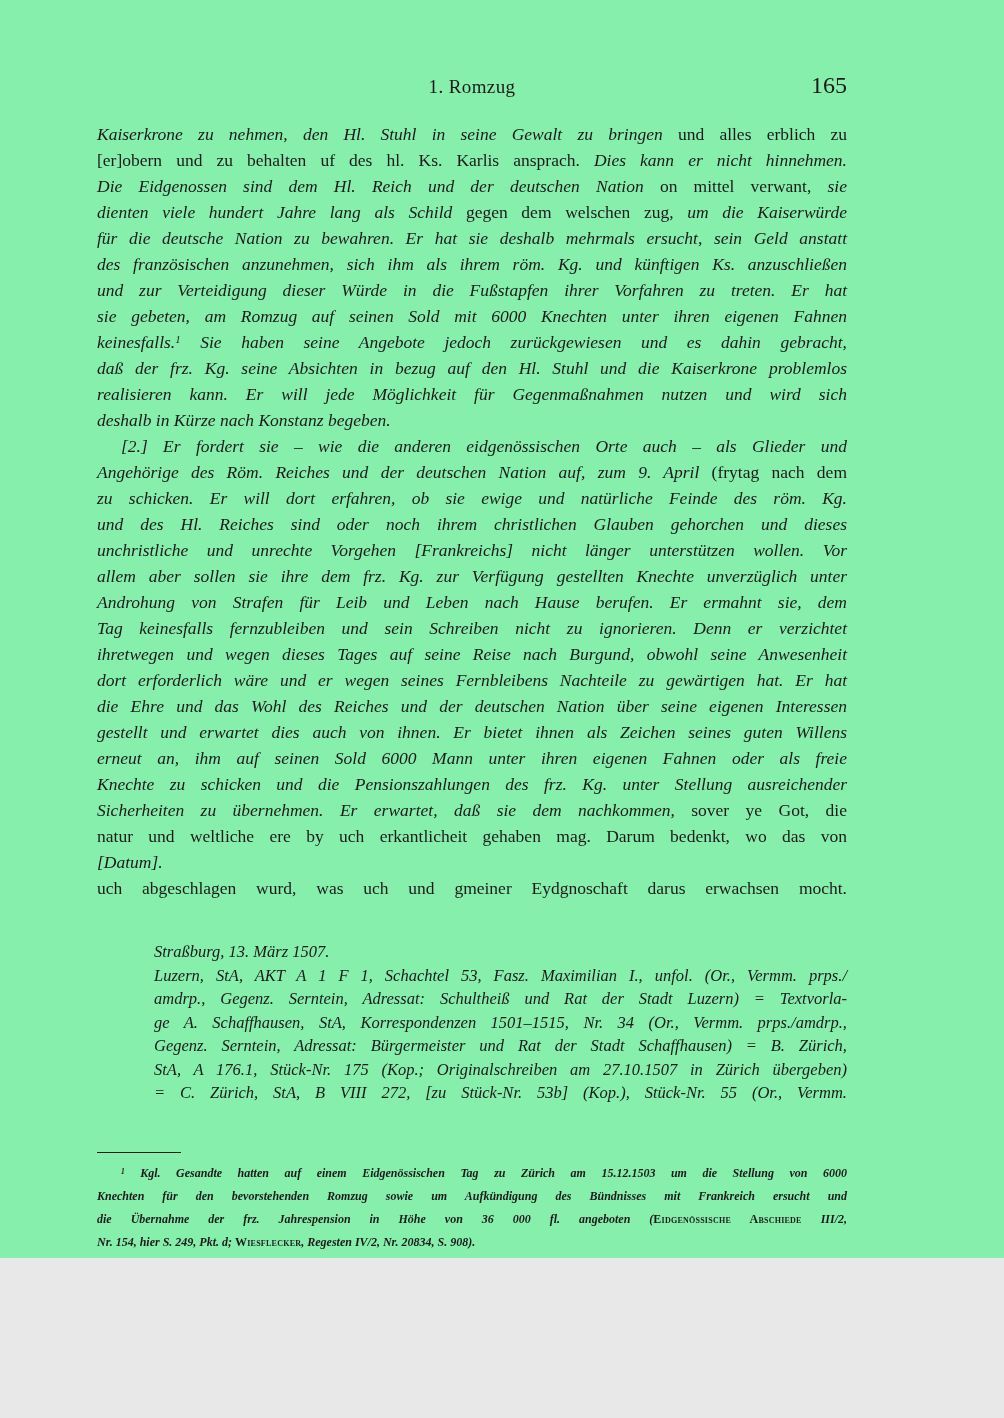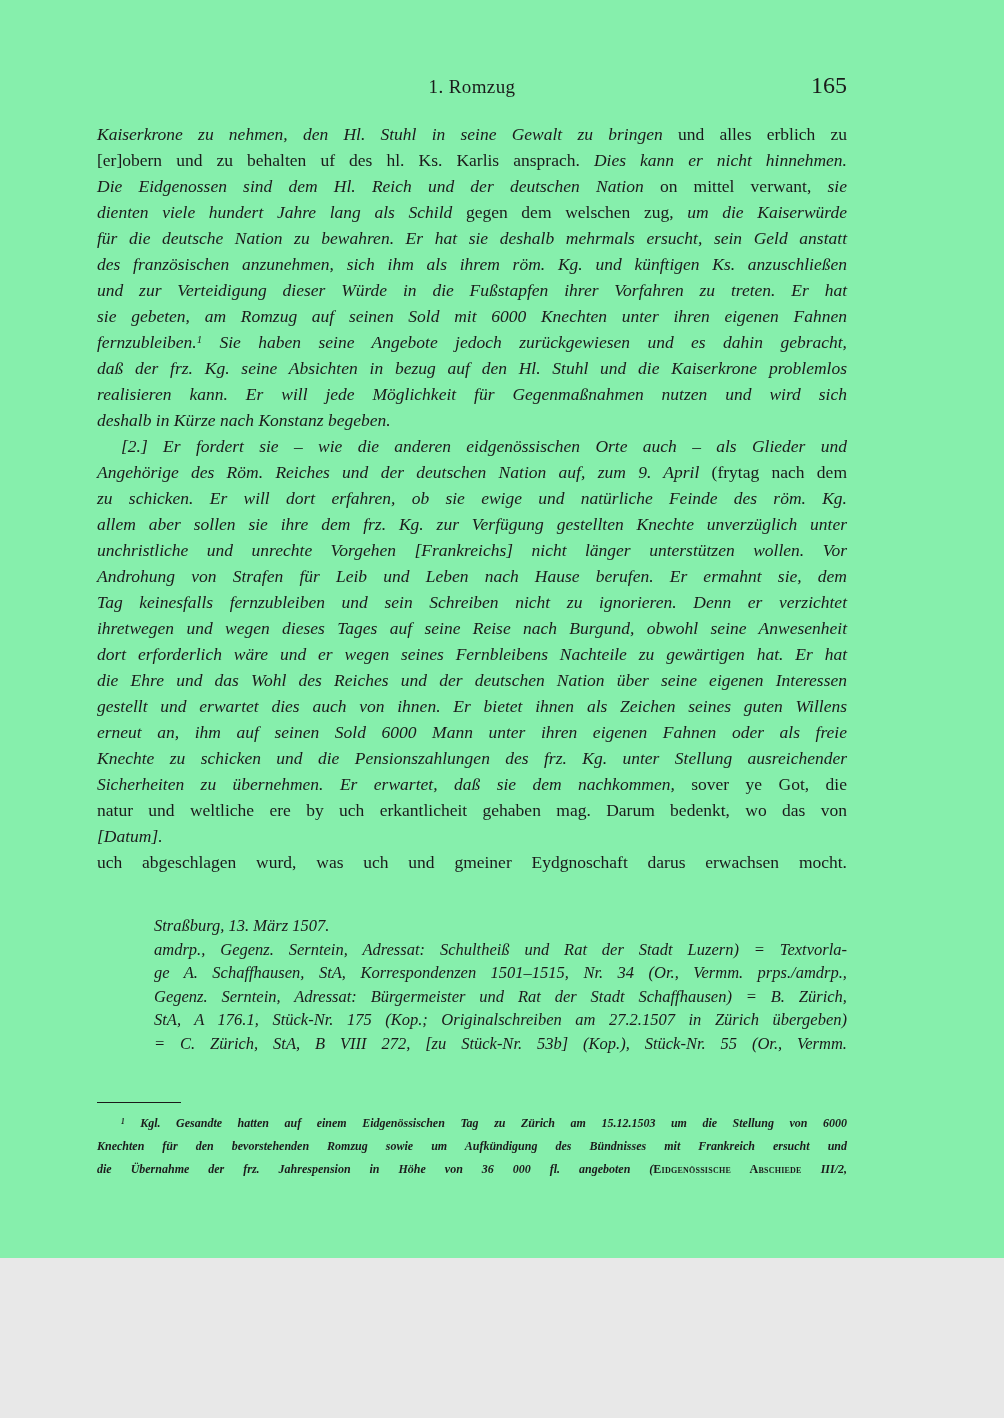--- a/index.html
+++ b/index.html
@@ -89,58 +89,61 @@
     <section class="body-text">
         <div>
           <div class="tl j"><span class="run-i">Kaiserkrone zu nehmen, den Hl. Stuhl in seine Gewalt zu bringen</span><span class="run-r"> und alles erblich zu</span></div>
           <div class="tl j"><span class="run-r">[er]obern und zu behalten uf des hl. Ks. Karlis ansprach. </span><span class="run-i">Dies kann er nicht hinnehmen.</span></div>
           <div class="tl j"><span class="run-i">Die Eidgenossen sind dem Hl. Reich und der deutschen Nation</span><span class="run-r"> on mittel verwant, </span><span class="run-i">sie</span></div>
           <div class="tl j"><span class="run-i">dienten viele hundert Jahre lang als Schild</span><span class="run-r"> gegen dem welschen zug, </span><span class="run-i">um die Kaiserwürde</span></div>
           <div class="tl j"><span class="run-i">für die deutsche Nation zu bewahren. Er hat sie deshalb mehrmals ersucht, sein Geld anstatt</span></div>
           <div class="tl j"><span class="run-i">des französischen anzunehmen, sich ihm als ihrem röm. Kg. und künftigen Ks. anzuschließen</span></div>
           <div class="tl j"><span class="run-i">und zur Verteidigung dieser Würde in die Fußstapfen ihrer Vorfahren zu treten. Er hat</span></div>
           <div class="tl j"><span class="run-i">sie gebeten, am Romzug auf seinen Sold mit 6000 Knechten unter ihren eigenen Fahnen</span></div>
-          <div class="tl j"><span class="run-i">fernzubleiben.</span><span class="run-sup">1</span><span class="run-i"> Sie haben seine Angebote jedoch zurückgewiesen und es dahin gebracht,</span></div>
+          <div class="tl j"><span class="run-i">keinesfalls.</span><span class="run-sup">1</span><span class="run-i"> Sie haben seine Angebote jedoch zurückgewiesen und es dahin gebracht,</span></div>
           <div class="tl j"><span class="run-i">daß der frz. Kg. seine Absichten in bezug auf den Hl. Stuhl und die Kaiserkrone problemlos</span></div>
           <div class="tl j"><span class="run-i">realisieren kann. Er will jede Möglichkeit für Gegenmaßnahmen nutzen und wird sich</span></div>
           <div class="tl"><span class="run-i">deshalb in Kürze nach Konstanz begeben.</span></div>
         </div>
         <div>
           <div class="tl j ind"><span class="run-i">[2.] Er fordert sie – wie die anderen eidgenössischen Orte auch – als Glieder und</span></div>
           <div class="tl j"><span class="run-i">Angehörige des Röm. Reiches und der deutschen Nation auf, zum 9. April</span><span class="run-r"> (frytag nach dem</span></div>
           <div class="tl j"><span class="run-i">zu schicken. Er will dort erfahren, ob sie ewige und natürliche Feinde des röm. Kg.</span></div>
+          <div class="tl j"><span class="run-i">und des Hl. Reiches sind oder noch ihrem christlichen Glauben gehorchen und dieses</span></div>
+          <div class="tl j"><span class="run-i">unchristliche und unrechte Vorgehen [Frankreichs] nicht länger unterstützen wollen. Vor</span></div>
           <div class="tl j"><span class="run-i">allem aber sollen sie ihre dem frz. Kg. zur Verfügung gestellten Knechte unverzüglich unter</span></div>
-          <div class="tl j"><span class="run-i">unchristliche und unrechte Vorgehen [Frankreichs] nicht länger unterstützen wollen. Vor</span></div>
           <div class="tl j"><span class="run-i">Androhung von Strafen für Leib und Leben nach Hause berufen. Er ermahnt sie, dem</span></div>
           <div class="tl j"><span class="run-i">Tag keinesfalls fernzubleiben und sein Schreiben nicht zu ignorieren. Denn er verzichtet</span></div>
           <div class="tl j"><span class="run-i">ihretwegen und wegen dieses Tages auf seine Reise nach Burgund, obwohl seine Anwesenheit</span></div>
           <div class="tl j"><span class="run-i">dort erforderlich wäre und er wegen seines Fernbleibens Nachteile zu gewärtigen hat. Er hat</span></div>
           <div class="tl j"><span class="run-i">die Ehre und das Wohl des Reiches und der deutschen Nation über seine eigenen Interessen</span></div>
           <div class="tl j"><span class="run-i">gestellt und erwartet dies auch von ihnen. Er bietet ihnen als Zeichen seines guten Willens</span></div>
           <div class="tl j"><span class="run-i">erneut an, ihm auf seinen Sold 6000 Mann unter ihren eigenen Fahnen oder als freie</span></div>
           <div class="tl j"><span class="run-i">Knechte zu schicken und die Pensionszahlungen des frz. Kg. unter Stellung ausreichender</span></div>
           <div class="tl j"><span class="run-i">Sicherheiten zu übernehmen. Er erwartet, daß sie dem nachkommen,</span><span class="run-r"> sover ye Got, die</span></div>
           <div class="tl j"><span class="run-r">natur und weltliche ere by uch erkantlicheit gehaben mag. Darum bedenkt, wo das von</span></div>
           <div class="tl"><span class="run-i">[Datum].</span></div>
           <div class="tl j"><span class="run-r">uch abgeschlagen wurd, was uch und gmeiner Eydgnoschaft darus erwachsen mocht.</span></div>
         </div>
       </section>
 
     <section class="source-block">
         <div class="tl"><span class="run-i">Straßburg, 13. März 1507.</span></div>
+        <div class="tl j"><span class="run-i">Luzern, StA, AKT A 1 F 1, Schachtel 53, Fasz. Maximilian I., unfol. (Or., Vermm. prps./</span></div>
         <div class="tl j"><span class="run-i">amdrp., Gegenz. Serntein, Adressat: Schultheiß und Rat der Stadt Luzern) = Textvorla-</span></div>
         <div class="tl j"><span class="run-i">ge A. Schaffhausen, StA, Korrespondenzen 1501–1515, Nr. 34 (Or., Vermm. prps./amdrp.,</span></div>
         <div class="tl j"><span class="run-i">Gegenz. Serntein, Adressat: Bürgermeister und Rat der Stadt Schaffhausen) = B. Zürich,</span></div>
-        <div class="tl j"><span class="run-i">StA, A 176.1, Stück-Nr. 175 (Kop.; Originalschreiben am 27.2.1507 in Zürich übergeben)</span></div>
+        <div class="tl j"><span class="run-i">StA, A 176.1, Stück-Nr. 175 (Kop.; Originalschreiben am 27.10.1507 in Zürich übergeben)</span></div>
         <div class="tl j"><span class="run-i">= C. Zürich, StA, B VIII 272, [zu Stück-Nr. 53b] (Kop.), Stück-Nr. 55 (Or., Vermm.</span></div>
       </section>
 
     <div class="fn-rule"></div>
 
     <section class="footnote">
         <div class="tl j ind"><span class="run-sup">1</span><span class="run-i"> Kgl. Gesandte hatten auf einem Eidgenössischen Tag zu Zürich am 15.12.1503 um die Stellung von 6000</span></div>
         <div class="tl j"><span class="run-i">Knechten für den bevorstehenden Romzug sowie um Aufkündigung des Bündnisses mit Frankreich ersucht und</span></div>
         <div class="tl j"><span class="run-i">die Übernahme der frz. Jahrespension in Höhe von 36 000 fl. angeboten (</span><span class="run-sc">Eidgenössische Abschiede</span><span class="run-i"> III/2,</span></div>
+        <div class="tl"><span class="run-i">Nr. 154, hier S. 249, Pkt. d; </span><span class="run-sc">Wiesflecker</span><span class="run-i">, Regesten IV/2, Nr. 20834, S. 908).</span></div>
       </section>
 
   </main>
 
 </div>
 
 </body></html>

